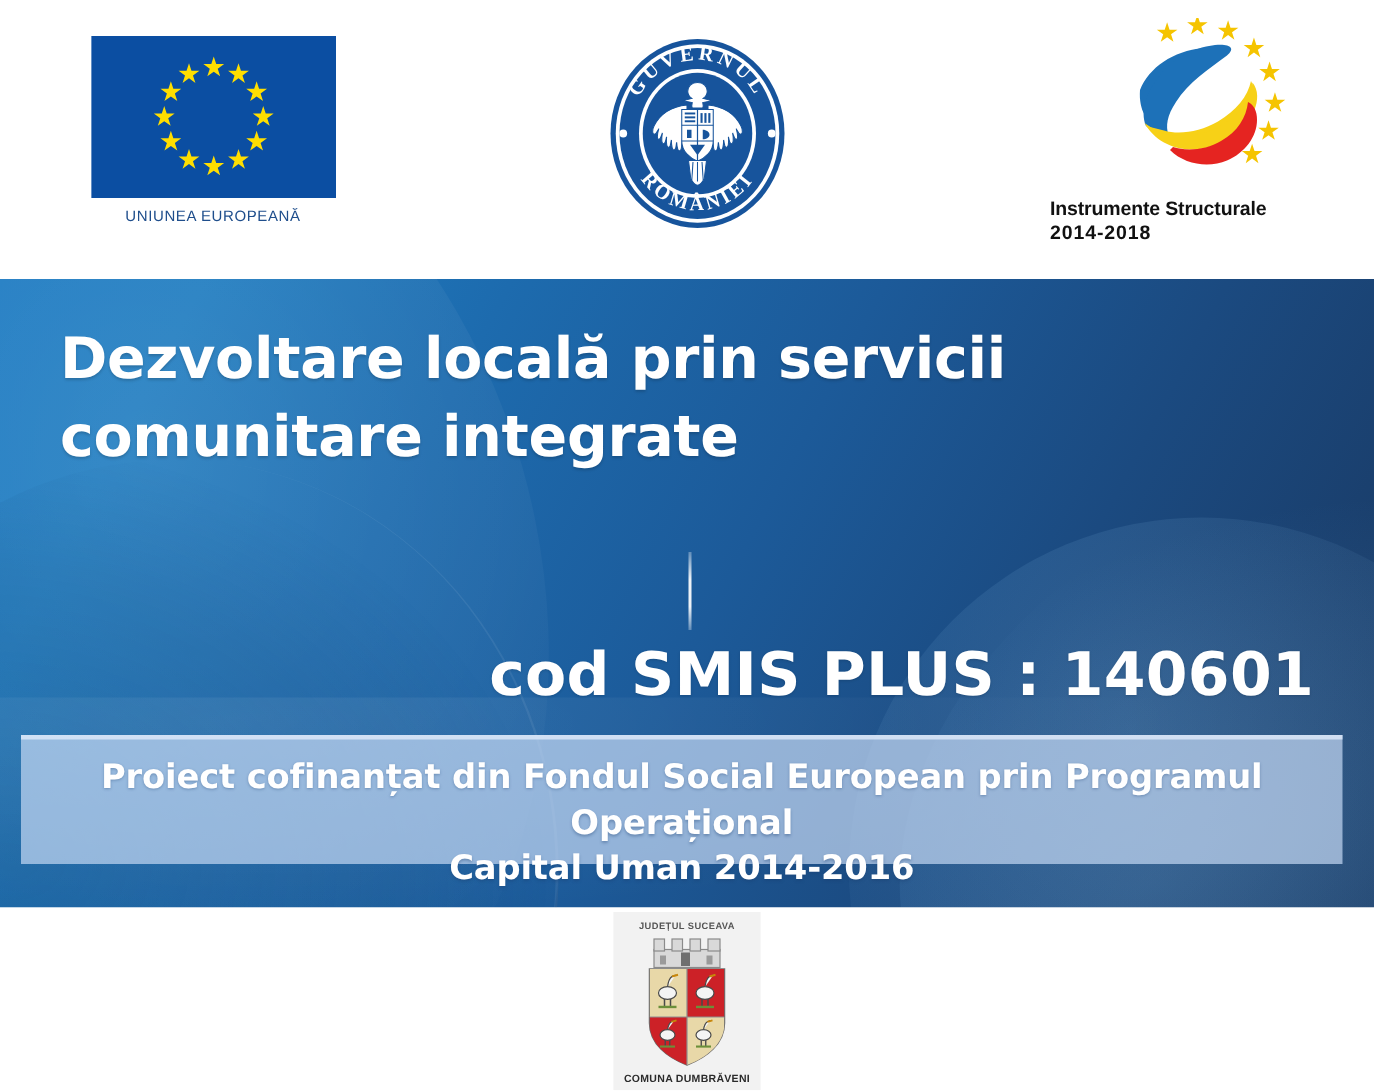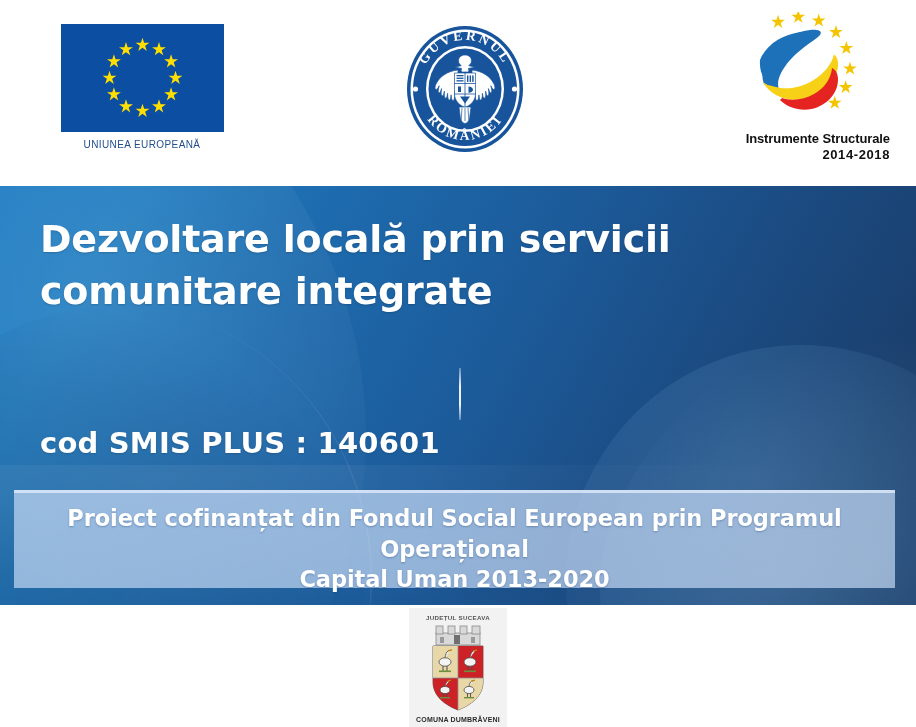--- a/index.html
+++ b/index.html
@@ -67,21 +67,21 @@
     height: 144px;
   }
   .gov-seal svg { display: block; }
 
   
   .si-logo {
     position: absolute;
     left: 700px;
     top: 12px;
     width: 190px;
-    text-align: right;
+    text-align: left;
   }
   .si-mark {
     width: 150px;
     height: 118px;
     margin: 0 auto;
   }
   .si-mark svg { display: block; }
   .si-caption {
     font-size: 13px;
     font-weight: bold;
@@ -194,37 +194,37 @@
         rgba(255,255,255,0.92) 70%,
         rgba(255,255,255,0.30) 100%);
   }
 
   
   .smis-line {
     position: absolute;
     left: 40px;
     top: 240px;
     width: 836px;
-    text-align: left;
+    text-align: right;
     color: #ffffff;
     font-family: "DejaVu Sans", "Liberation Sans", sans-serif;
     font-weight: bold;
-    font-size: 29px;
+    font-size: 40px;
     line-height: 1.2;
     letter-spacing: 0.2px;
     text-shadow: 0 1px 2px rgba(0,0,0,0.15);
   }
 
   
   .fund-banner {
     position: absolute;
     left: 14px;
     top: 304px;
     width: 881px;
-    height: 98px;
+    height: 86px;
     background: rgba(196, 216, 244, 0.70);
     border-top: 3px solid rgba(222, 234, 250, 0.80);
     box-sizing: border-box;
     display: flex;
     align-items: flex-start;
     justify-content: center;
   }
   .fund-text {
     margin-top: 10px;
     width: 856px;
@@ -433,21 +433,21 @@
 
     <div class="headline">Dezvoltare locală prin servicii comunitare integrate</div>
 
     <div class="divider-tick"></div>
 
     <div class="smis-line">cod SMIS PLUS :  140601</div>
 
     <div class="fund-banner">
       <div class="fund-text">
         <div>Proiect cofinanțat din Fondul Social European prin Programul Operațional</div>
-        <div>Capital Uman 2013-2020</div>
+        <div>Capital Uman 2014-2016</div>
       </div>
     </div>
   </div>
 
   <div class="footer">
     <div class="coa">
       <svg width="98" height="119" viewBox="0 0 98 119" aria-hidden="true">
         <rect x="0" y="0" width="98" height="119" fill="#f2f2f2"></rect>
 
         <g>

